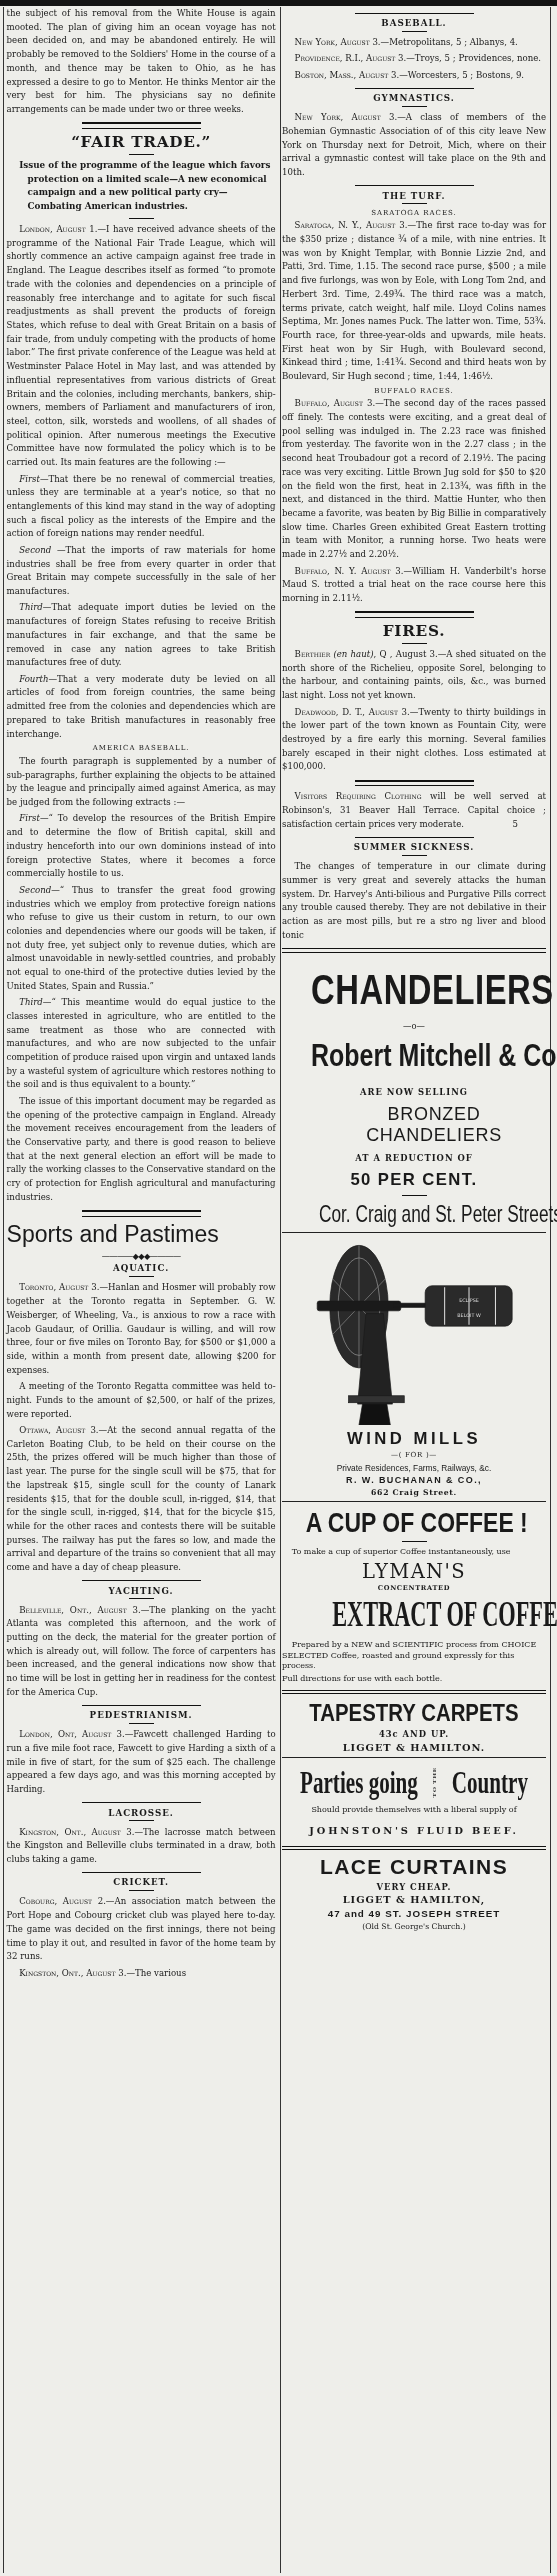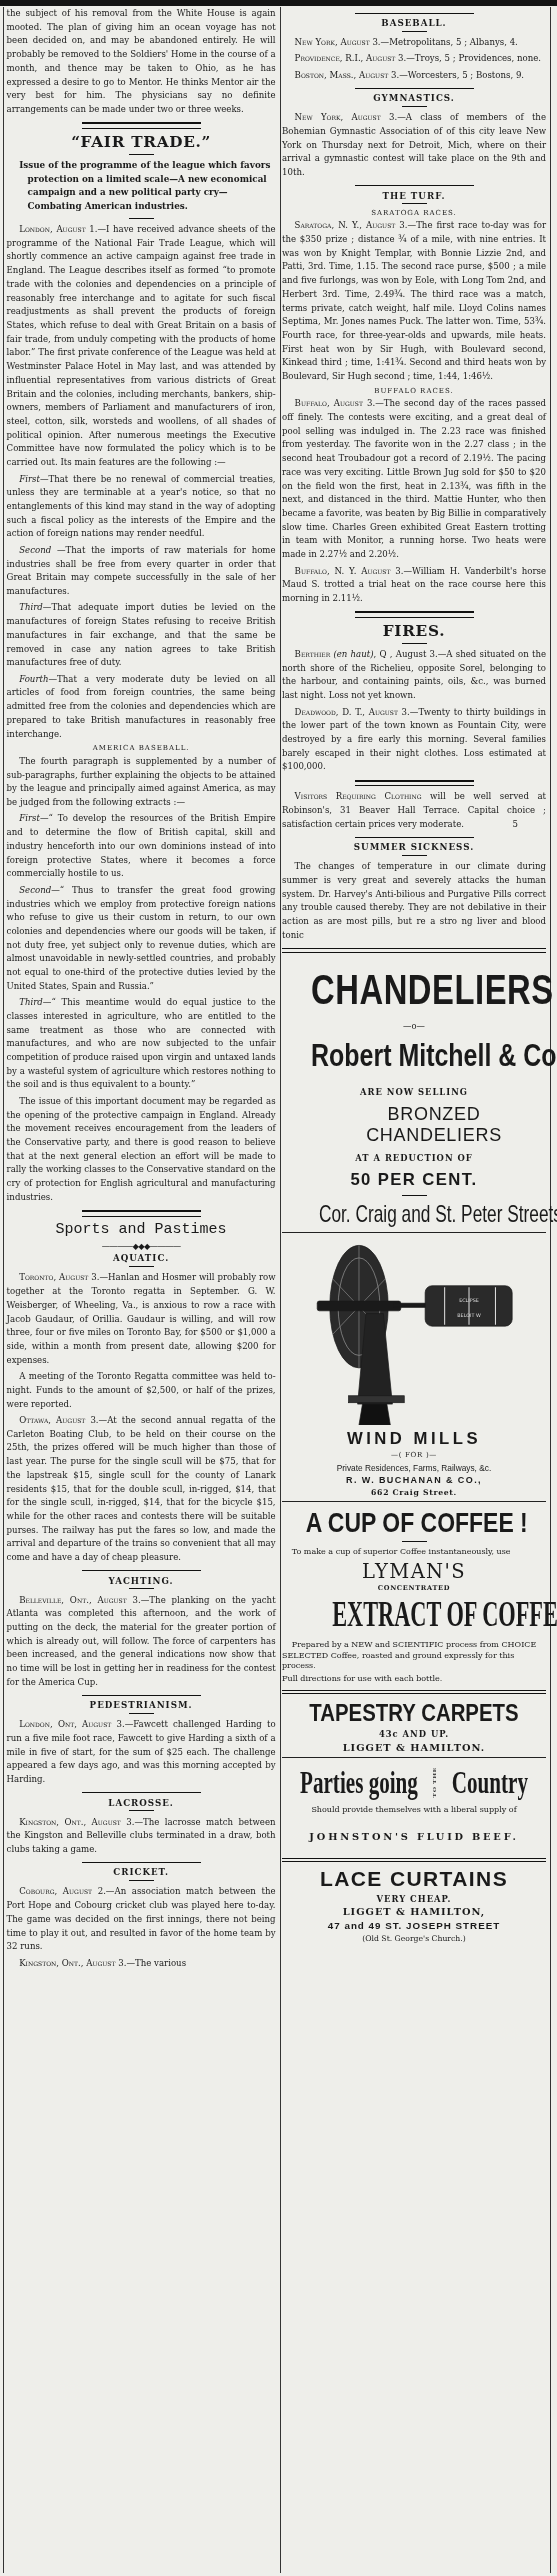--- a/index.html
+++ b/index.html
@@ -13,21 +13,21 @@
   .sc { font-variant:small-caps; }
   .it { font-style:italic; }
   .rule-dbl { width:119px; height:3.5px; border-top:2.1px solid #111; border-bottom:0.7px solid #111; margin:5.6px auto 4.2px auto; }
   .rule-short { width:25px; height:0; border-top:1.4px solid #111; margin:2.8px auto 4.2px auto; }
   .rule-full { height:0; border-top:0.7px solid #222; margin:4.2px 0; }
   .rule-full-dbl { height:2.8px; border-top:1.4px solid #111; border-bottom:0.7px solid #111; margin:5.6px 0; }
   .h-main { text-align:center; font-family:"DejaVu Serif", serif; font-weight:bold; font-size:15.3px; letter-spacing:0.7px; margin:2.8px 0; }
   .h-deck { font-family:"DejaVu Serif", serif; font-weight:bold; font-size:8.8px; line-height:13.7px; text-indent:-8.4px; padding-left:21px; margin:2.8px 0 4.2px 0; }
   .h-sec { text-align:center; font-weight:bold; font-size:8.7px; letter-spacing:1px; margin:2.8px 0 1.4px 0; }
   .h-sub { text-align:center; font-size:7px; letter-spacing:1px; margin:2.8px 0; }
-  .h-sports { text-align:center; font-family:Liberation Mono, monospace; font-size:15px; margin:4.2px 0 2.8px 0; }
+  .h-sports { font-family:Liberation Sans, sans-serif; font-size:23px; margin:4.2px 0 2.8px 0; }
   .orn { text-align:center; font-size:8.4px; letter-spacing:-0.7px; margin:0 0 2.8px 0; }
   
   .ad { text-align:center; }
   .ad-big { font-family:"Liberation Sans", sans-serif; font-weight:bold; font-stretch:condensed; transform:scaleX(0.78); transform-origin:center; white-space:nowrap; }
   .ad-chand { font-size:42px; line-height:63px; letter-spacing:0.7px; }
   .ad-robert { font-size:32px; line-height:49px; }
   .ad-small-caps { font-family:"DejaVu Serif", serif; font-weight:bold; font-size:8.4px; letter-spacing:1px; margin:7px 0; }
   .ad-bronzed { font-family:"Liberation Sans", sans-serif; font-size:18px; letter-spacing:0.7px; margin:5.6px 0;padding-left:40px; }
   .ad-50 { font-family:"Liberation Sans", sans-serif; font-weight:bold; font-size:16.7px; letter-spacing:1.4px; margin:7px 0 4.2px 0; }
   .ad-cor { font-family:"Liberation Sans", sans-serif; font-size:24px; transform:scaleX(0.72); white-space:nowrap; margin:2.8px 0; }
@@ -39,21 +39,21 @@
   .ad-addr { font-weight:bold; font-size:7.7px; letter-spacing:0.7px; margin:0 0 4.2px 0; }
   .ad-cup { font-family:"Liberation Sans", sans-serif; font-weight:bold; font-size:28px; transform:scaleX(0.82); white-space:nowrap; margin:2.8px 0; }
   .ad-text { font-size:8px; line-height:10.5px; text-align:left; margin:2.8px 0; }
   .ad-lyman { font-family:"DejaVu Serif", serif; font-size:19.5px; letter-spacing:1.4px; margin:1.4px 0; }
   .ad-conc { font-size:6.6px; font-weight:bold; letter-spacing:0.7px; }
   .ad-extract { font-family:"Liberation Serif", serif; font-weight:bold; font-size:36px; transform:scaleX(0.62); white-space:nowrap; line-height:45px; }
   .ad-tap { font-family:"Liberation Sans", sans-serif; font-weight:bold; font-size:24px; transform:scaleX(0.85); white-space:nowrap; margin:1.4px 0; }
   .ad-vs { font-family:"DejaVu Serif", serif; font-weight:bold; font-size:8.4px; letter-spacing:1px; margin:2.1px 0; }
   .ad-parties { font-family:"Liberation Serif", serif; font-weight:bold; font-size:32px; transform:scaleX(0.66); white-space:nowrap; line-height:40px; display:flex; justify-content:center; align-items:center; gap:5.6px; }
   .tothe { font-size:7px; writing-mode:vertical-rl; transform:rotate(180deg); letter-spacing:0.7px; font-weight:bold; }
-  .ad-beef { font-family:"DejaVu Serif", serif; font-weight:bold; font-size:9.8px; letter-spacing:2.8px; margin:16px 0; }
+  .ad-beef { font-family:"DejaVu Serif", serif; font-weight:bold; font-size:9.8px; letter-spacing:2.8px; margin:10px 0; }
   .ad-lace { font-family:"Liberation Sans", sans-serif; font-weight:bold; font-size:21px; letter-spacing:1.4px; margin:2.8px 0; }
   .ad-street { font-family:"Liberation Sans", sans-serif; font-weight:bold; font-size:9.8px; letter-spacing:1px; margin:2.8px 0; }
   .ad-church { font-size:7.7px; margin:1.4px 0; }
 </style>
 </head>
 <body>
 
 <div class="topbar"></div>
 
 <div class="col col-left">

